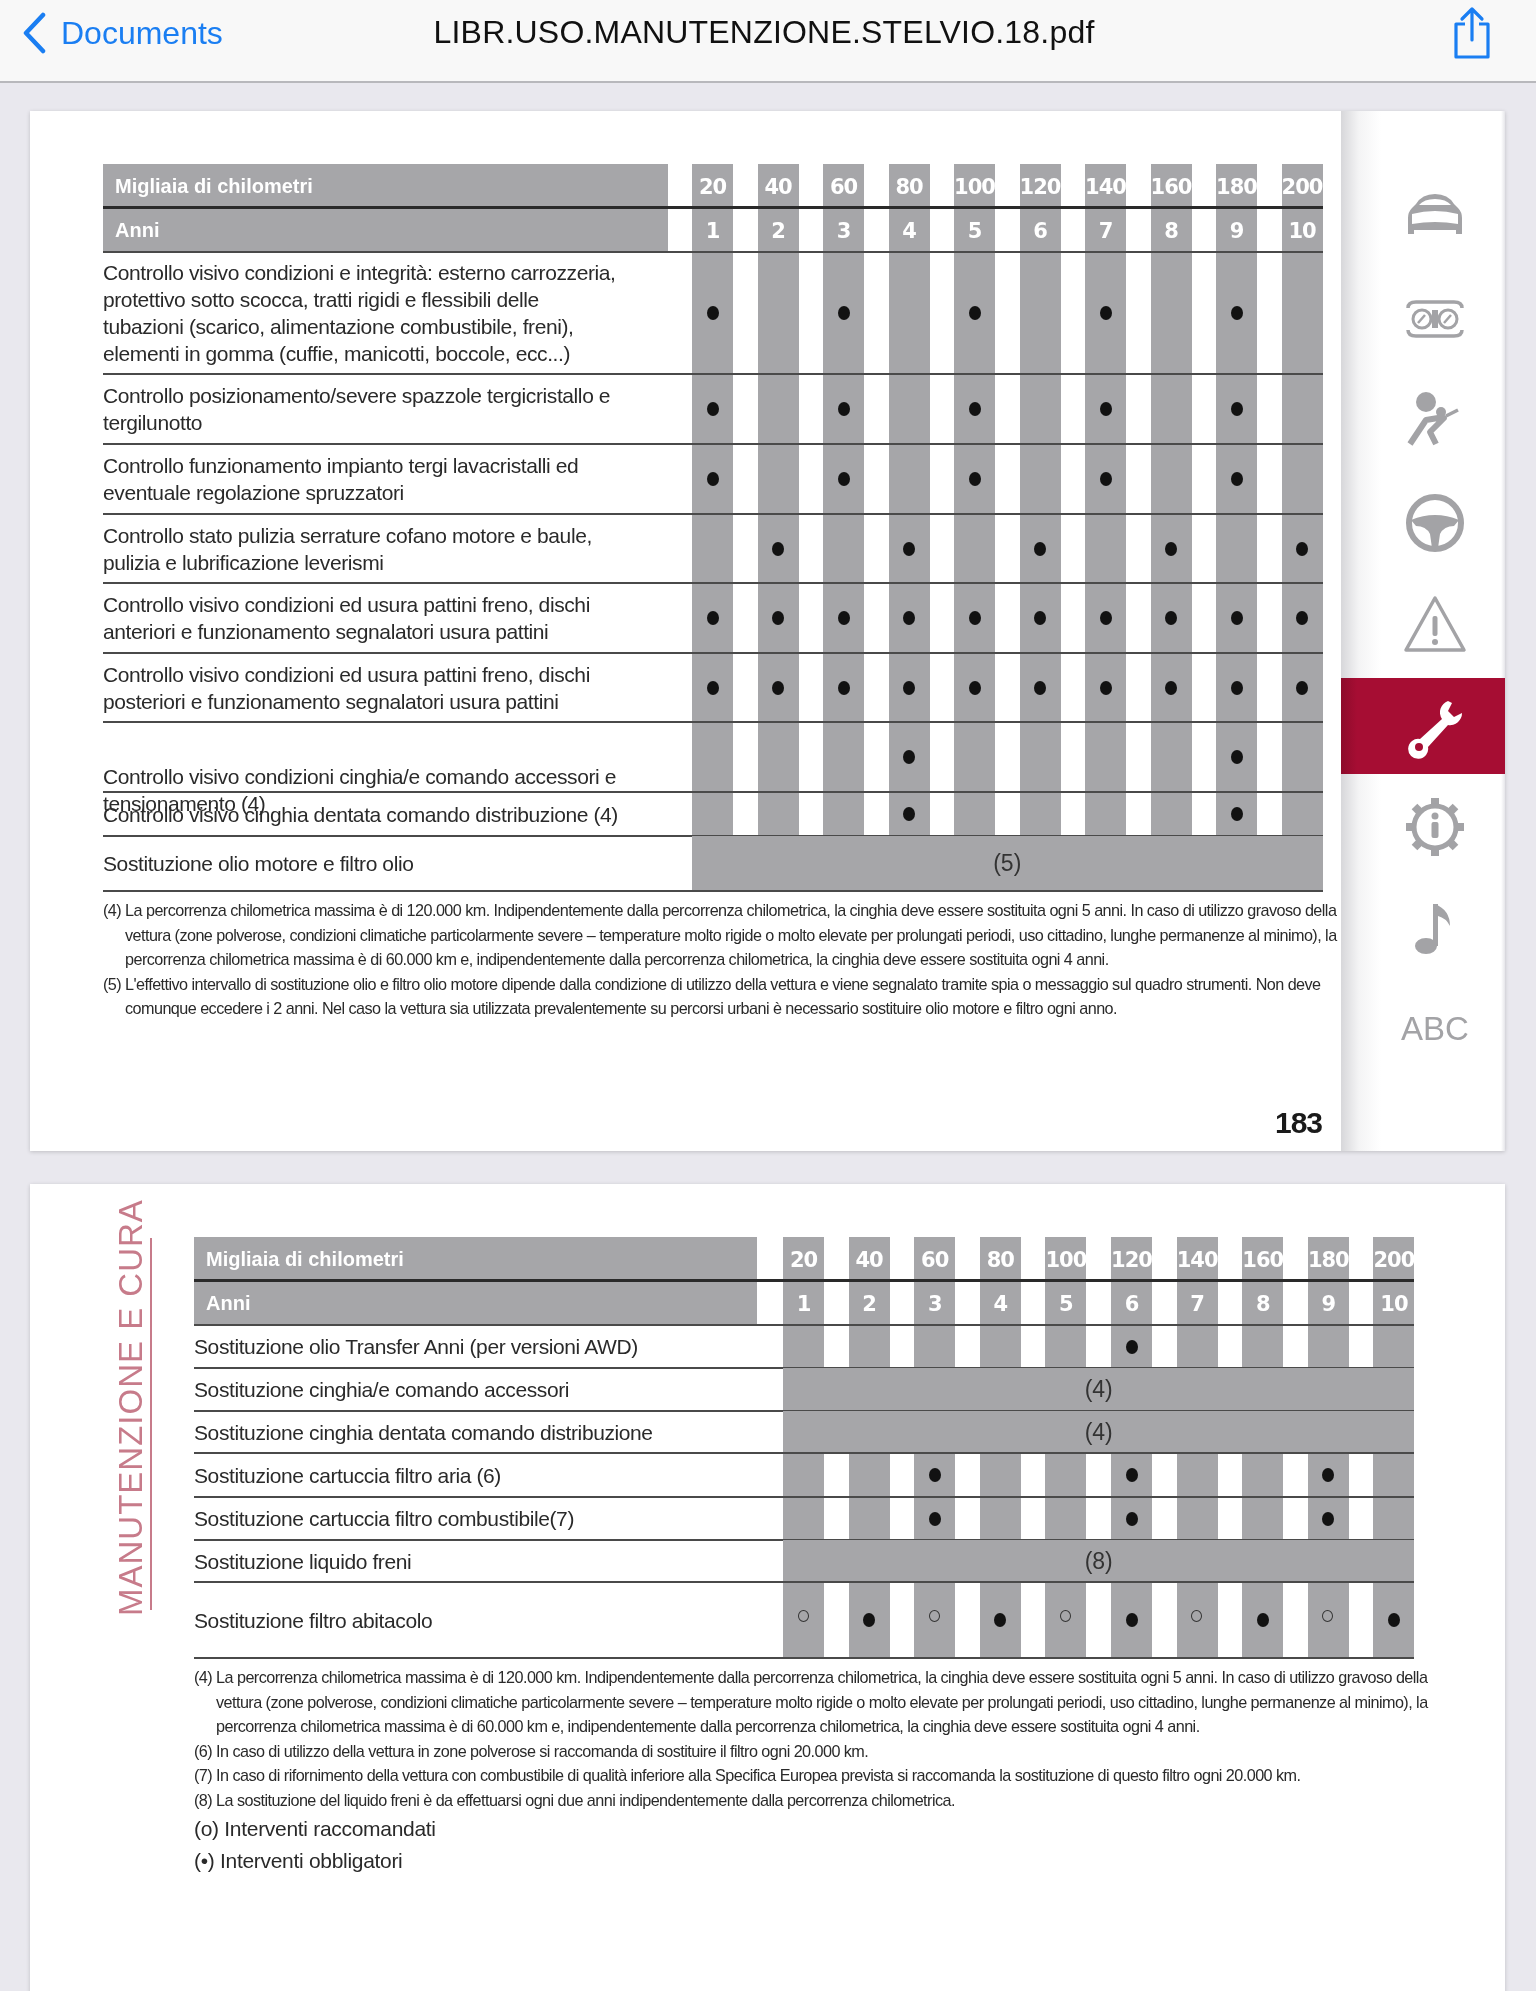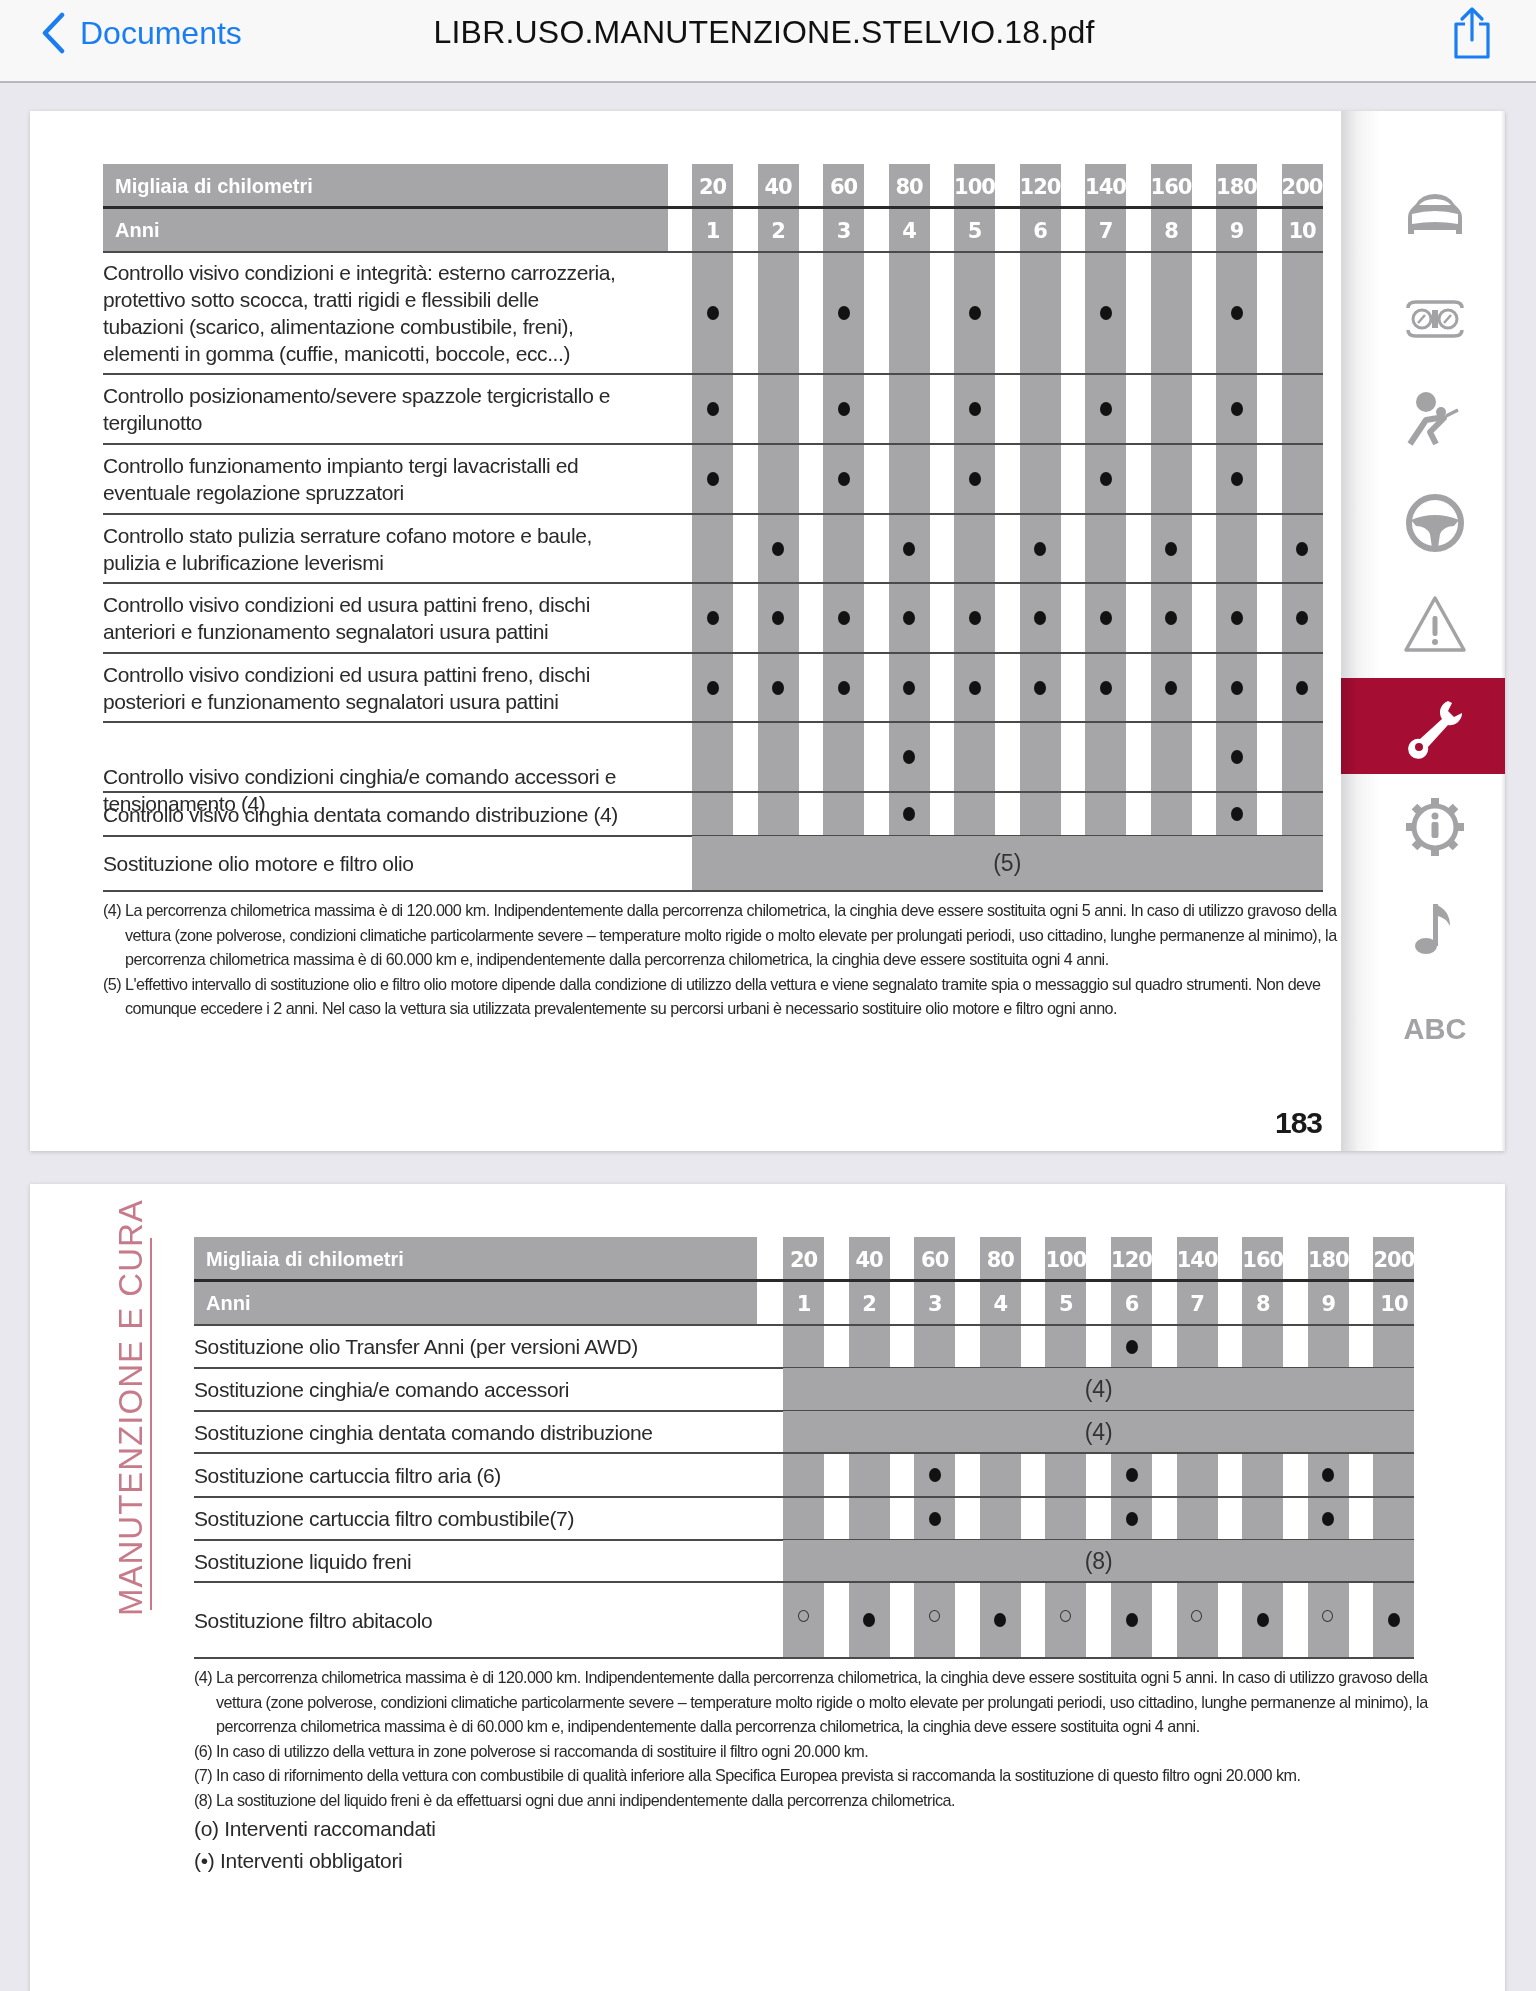--- a/index.html
+++ b/index.html
@@ -2,41 +2,41 @@
 <html><head>
 <meta charset="utf-8">
 <style>
   * { box-sizing: border-box; margin: 0; padding: 0; }
   html, body { width: 1536px; height: 1991px; overflow: hidden; }
   body { background: #e9e8ee; font-family: "Liberation Sans", sans-serif; position: relative; }
 
   
   .navbar { position: absolute; left: 0; top: 0; width: 1536px; height: 83px; background: #f8f8f8;
             border-bottom: 2px solid #b8b8bc; }
-  .back { position: absolute; left: 40px; top: 12px; height: 42px; display: flex; align-items: center; cursor: pointer; }
+  .back { position: absolute; left: 21px; top: 12px; height: 42px; display: flex; align-items: center; cursor: pointer; }
   .back svg { width: 26px; height: 42px; }
   .back span { color: #1a7ef2; font-size: 32px; margin-left: 14px; }
   .nav-title { position: absolute; left: 0; width: 1536px; top: 14px; text-align: center; font-size: 32px;
                color: #111; letter-spacing: 0.2px; font-weight: 500; pointer-events: none; }
   .nav-title span { position: relative; left: -4px; }
   .share { position: absolute; left: 1450px; top: 6px; width: 44px; height: 54px; cursor: pointer; }
 
   
   .page { position: absolute; background: #fff; box-shadow: 0 1px 4px rgba(0,0,0,0.18); }
   #page1 { left: 30px; top: 111px; width: 1475px; height: 1040px; }
   #page2 { left: 30px; top: 1184px; width: 1475px; height: 830px; }
 
   
   .rail { position: absolute; left: 1311px; top: 0; width: 164px; height: 1040px;
           background: linear-gradient(to right, #d7d7da 0px, #f4f4f5 18px, #fff 40px, #fff 160px, #e6e6ea 164px); }
   .rail-item { position: absolute; left: 0; width: 164px; height: 96px; display: flex; align-items: center;
                justify-content: center; cursor: pointer; }
   .rail-item svg { width: 66px; height: 66px; margin-left: 24px; }
   .rail-item.active { background: linear-gradient(to right, #8d0b2b 0px, #a60d33 16px, #a60d33 100%); }
-  .rail-abc { font-family: "Liberation Sans", sans-serif; font-weight: bold; font-size: 29px; color: #a3a3a6; margin-left: 24px; }
+  .rail-abc { font-family: "Liberation Sans", sans-serif; font-weight: normal; font-size: 33px; color: #a3a3a6; margin-left: 24px; }
 
   
   .mtable { position: absolute; }
   .hdr-left { position: absolute; background: #a6a6a9; color: #fff; font-weight: bold; font-size: 20px;
               padding-left: 12px; display: flex; align-items: center; font-family: "Liberation Sans", sans-serif; }
   .col { position: absolute; background: #a6a6a9; }
   .colhdr { position: absolute; color: #fff; font-weight: bold; font-size: 21px; text-align: center;
             font-family: "DejaVu Sans", sans-serif; letter-spacing: -1px; }
   .hline { position: absolute; height: 2px; background: #4a4a4a; }
   .hline.thick { height: 3px; background: #2a2a2a; }

